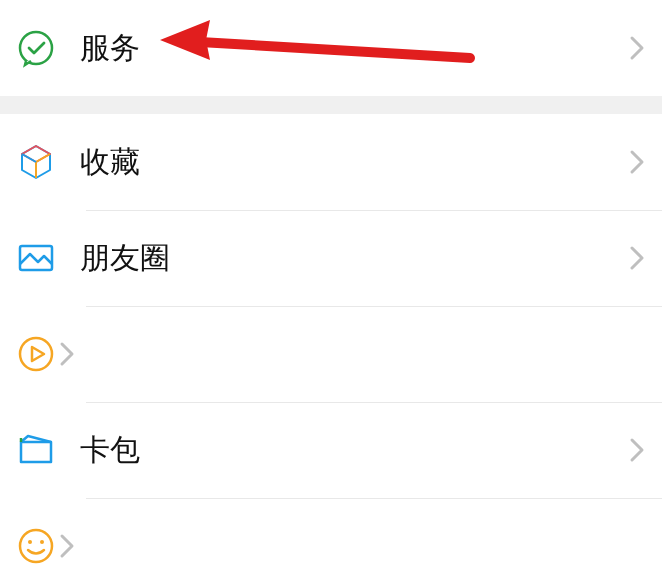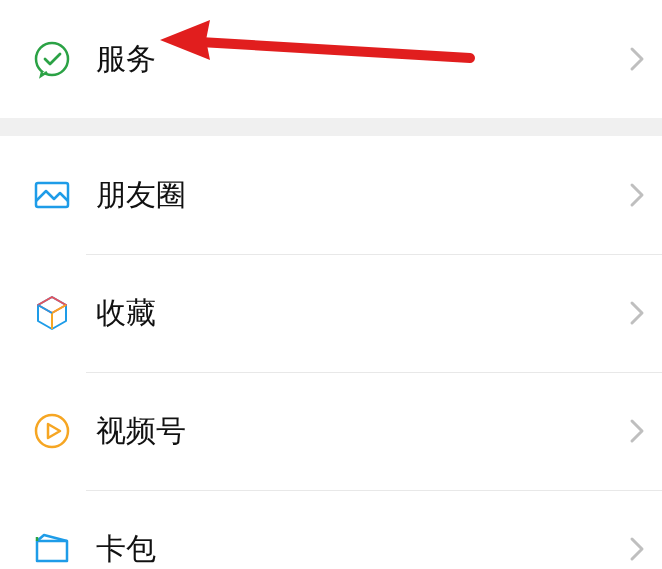--- a/index.html
+++ b/index.html
@@ -9,22 +9,22 @@
       background: #fff;
       font-family: -apple-system, "PingFang SC", "Microsoft YaHei", sans-serif;
       overflow: hidden;
       position: relative;
     }
     .group { background: #fff; }
     .gap { height: 18px; background: #f0f0f0; }
     .row {
       display: flex;
       align-items: center;
-      height: 118px;
-      padding-left: 30px;
+      height: 96px;
+      padding-left: 14px;
       padding-right: 16px;
       position: relative;
       cursor: pointer;
     }
     .row + .row::before {
       content: "";
       position: absolute;
       top: 0;
       left: 86px;
       right: 0;
@@ -83,58 +83,57 @@
   </div>
 </div>
 
 <div class="gap"></div>
 
 <div class="group">
 
   <div class="row">
     <span class="icon-slot">
       <svg viewBox="0 0 40 40" fill="none">
-        <rect x="4" y="8" width="32" height="24" rx="2" stroke="#1E9CE8" stroke-width="2.5"></rect>
-        <path d="M4 26 L14 16 L22 24 L28 18 L36 26" stroke="#1E9CE8" stroke-width="2.5" stroke-linejoin="round"></path>
-      </svg>
-    </span>
-    <span class="label">朋友圈</span>
-    <span class="chevron">
-      <svg viewBox="0 0 18 28" fill="none">
-          <path d="M4 4 L14 14 L4 24" stroke="#bfbfbf" stroke-width="3" stroke-linecap="round" stroke-linejoin="round"></path>
-        </svg>
-    </span>
-  </div>
-
-  <div class="row">
-    <span class="icon-slot">
-      <svg viewBox="0 0 40 40" fill="none">
         <path d="M20 4 L34 12 L34 28 L20 36 L6 28 L6 12 Z" stroke="#1E9CE8" stroke-width="2" stroke-linejoin="round"></path>
         <path d="M20 4 L34 12 L20 20 L6 12 Z" stroke="#E7525B" stroke-width="2" stroke-linejoin="round"></path>
         <path d="M20 20 L20 36" stroke="#F6A623" stroke-width="2"></path>
         <path d="M20 20 L34 12" stroke="#F6A623" stroke-width="2"></path>
         <path d="M20 20 L6 12" stroke="#1E9CE8" stroke-width="2"></path>
       </svg>
     </span>
     <span class="label">收藏</span>
     <span class="chevron">
       <svg viewBox="0 0 18 28" fill="none">
           <path d="M4 4 L14 14 L4 24" stroke="#bfbfbf" stroke-width="3" stroke-linecap="round" stroke-linejoin="round"></path>
         </svg>
     </span>
   </div>
 
   <div class="row">
     <span class="icon-slot">
       <svg viewBox="0 0 40 40" fill="none">
+        <rect x="4" y="8" width="32" height="24" rx="2" stroke="#1E9CE8" stroke-width="2.5"></rect>
+        <path d="M4 26 L14 16 L22 24 L28 18 L36 26" stroke="#1E9CE8" stroke-width="2.5" stroke-linejoin="round"></path>
+      </svg>
+    </span>
+    <span class="label">朋友圈</span>
+    <span class="chevron">
+      <svg viewBox="0 0 18 28" fill="none">
+          <path d="M4 4 L14 14 L4 24" stroke="#bfbfbf" stroke-width="3" stroke-linecap="round" stroke-linejoin="round"></path>
+        </svg>
+    </span>
+  </div>
+
+  <div class="row">
+    <span class="icon-slot">
+      <svg viewBox="0 0 40 40" fill="none">
         <circle cx="20" cy="20" r="16" stroke="#F6A623" stroke-width="2.5"></circle>
         <path d="M16 13 L28 20 L16 27 Z" stroke="#F6A623" stroke-width="2.5" stroke-linejoin="round"></path>
       </svg>
     </span>
-    <span class="label">视频号</span>
     <span class="chevron">
       <svg viewBox="0 0 18 28" fill="none">
           <path d="M4 4 L14 14 L4 24" stroke="#bfbfbf" stroke-width="3" stroke-linecap="round" stroke-linejoin="round"></path>
         </svg>
     </span>
   </div>
 
   <div class="row">
     <span class="icon-slot">
       <svg viewBox="0 0 40 40" fill="none">

